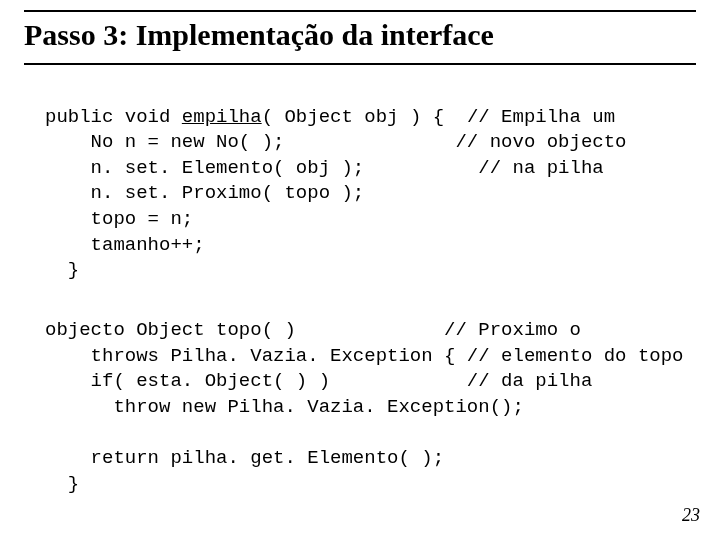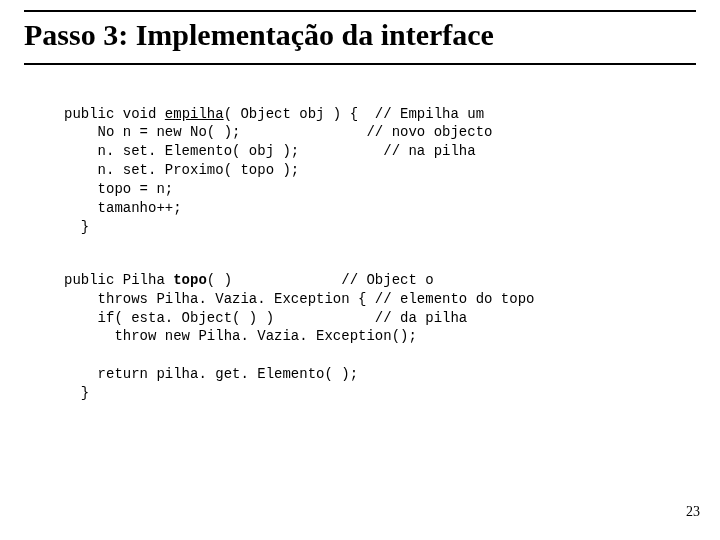--- a/index.html
+++ b/index.html
@@ -27,56 +27,57 @@
     margin-bottom: 40px;
   }
   .title {
     font-size: 30px;
     font-weight: bold;
     margin: 0;
     line-height: 1.15;
   }
   .codeblock {
     font-family: "Courier New", Courier, monospace;
-    font-size: 14px;
+    font-size: 19px;
     white-space: pre;
     line-height: 1.35;
-    margin-left: 40px;
+    margin-left: 21px;
   }
   .codeblock.block2 {
     margin-top: 34px;
   }
   .u { text-decoration: underline; }
-  .b { font-weight: bold; }
+  .b { font-weight: normal; }
   .pagenum {
     position: absolute;
     right: 20px;
-    bottom: 20px;
+    bottom: 14px;
     font-family: "Times New Roman", Times, serif;
-    font-size: 14px;
+    font-size: 18px;
+    font-style: italic;
   }
 </style>
 </head>
 <body>
 
 <div class="slide">
 
   <div class="title-wrap">
     <h1 class="title">Passo 3:  Implementação da interface</h1>
   </div>
 
   <div class="codeblock"><span><span>public void </span><span class="u">empilha</span><span>( Object obj ) {  // Empilha um</span></span>
 <span>    No n = new No( );               // novo objecto</span>
 <span>    n. set. Elemento( obj );          // na pilha</span>
 <span>    n. set. Proximo( topo );</span>
 <span>    topo = n;</span>
 <span>    tamanho++;</span>
 <span>  }</span></div>
 
-  <div class="codeblock block2"><span><span>public Pilha </span><span class="b">topo</span><span>( )             // Object o</span></span>
+  <div class="codeblock block2"><span><span>objecto Object </span><span class="b">topo</span><span>( )             // Proximo o</span></span>
 <span>    throws Pilha. Vazia. Exception { // elemento do topo</span>
 <span>    if( esta. Object( ) )            // da pilha</span>
 <span>      throw new Pilha. Vazia. Exception();</span>
 <span></span>
 <span>    return pilha. get. Elemento( );</span>
 <span>  }</span></div>
 
   <div class="pagenum">23</div>
 </div>
 

